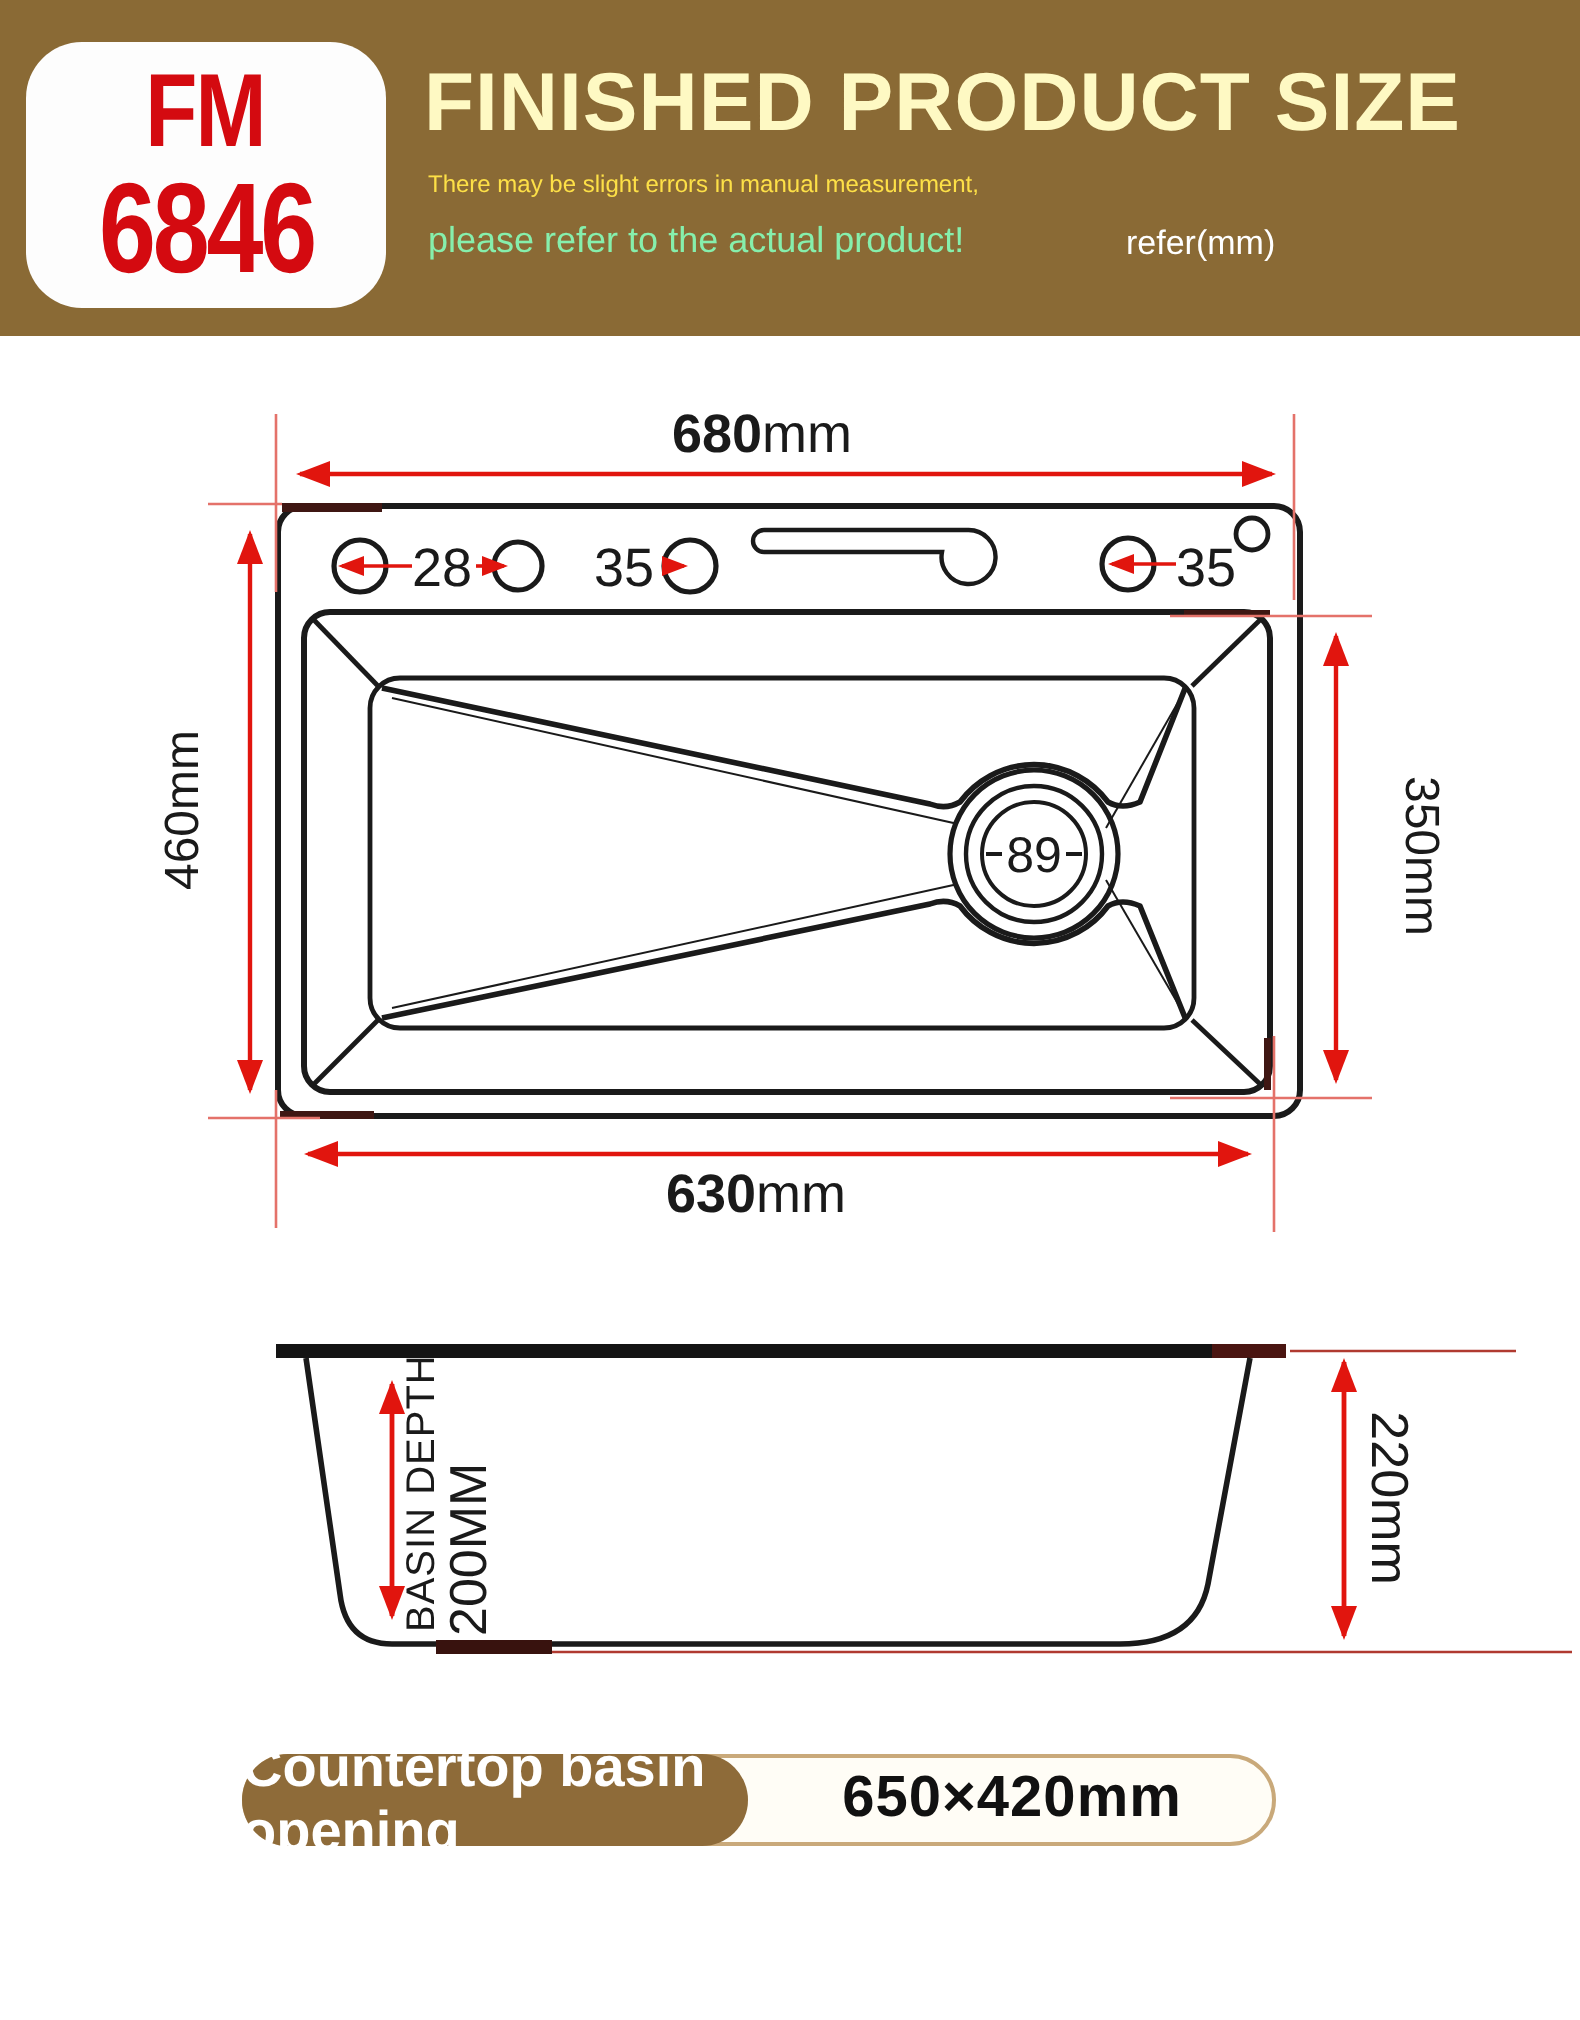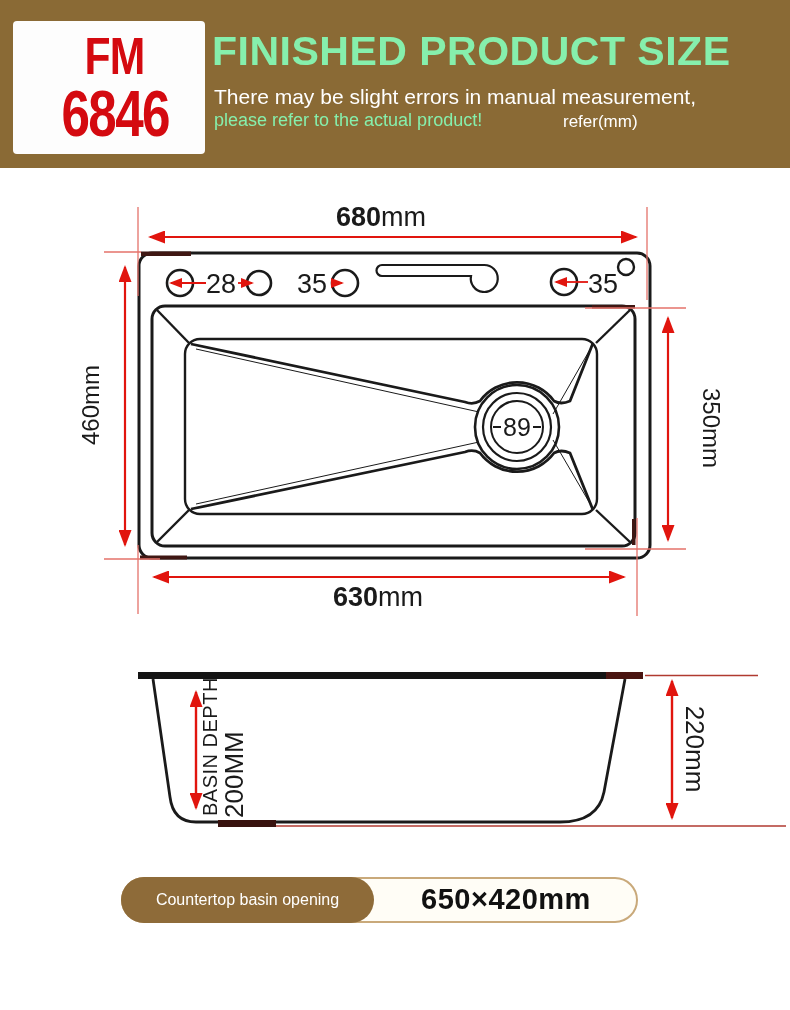--- a/index.html
+++ b/index.html
@@ -4,41 +4,41 @@
 <style>
   html,body{margin:0;padding:0;background:#e9e9e9;}
   .page{
     position:relative;width:790px;height:1010px;background:#ffffff;
     font-family:"Liberation Sans",sans-serif;overflow:hidden;margin:0 auto;
   }
   
   .header{position:absolute;left:0;top:0;width:790px;height:168px;background:#8a6a35;}
   .model-card{
     position:absolute;left:13px;top:21px;width:180px;height:133px;background:#fdfdfd;
-    border-radius:4px;display:flex;flex-direction:column;align-items:center;justify-content:center;padding-left:12px;
+    border-radius:28px;display:flex;flex-direction:column;align-items:center;justify-content:center;
   }
   .model-top{color:#d40a10;font-weight:bold;font-size:52px;line-height:1.0;transform:scaleX(0.82);letter-spacing:-1px;}
   .model-bottom{color:#d40a10;font-weight:bold;font-size:64px;line-height:1.0;transform:scaleX(0.80);letter-spacing:-2px;}
   .hdr-title{
-    position:absolute;left:212px;top:28px;width:575px;color:#86efac;font-weight:bold;
+    position:absolute;left:212px;top:28px;width:575px;color:#fef9c3;font-weight:bold;
     font-size:41px;letter-spacing:0.5px;white-space:nowrap;
   }
-  .hdr-note1{position:absolute;left:214px;top:85px;color:#ffffff;font-size:21px;}
+  .hdr-note1{position:absolute;left:214px;top:85px;color:#fde047;font-size:12px;}
   .hdr-note2{position:absolute;left:214px;top:110px;color:#86efac;font-size:18px;}
   .hdr-unit{position:absolute;left:563px;top:112px;color:#ffffff;font-size:17px;}
   
   .drawing{position:absolute;left:0;top:0;width:790px;height:1010px;}
   
   .pill{
     position:absolute;left:121px;top:877px;width:517px;height:46px;background:#fffdf6;
     border:2px solid #c9a97a;border-radius:24px;box-sizing:border-box;display:flex;align-items:stretch;
   }
   .pill-label{
     position:absolute;left:-2px;top:-2px;width:253px;height:46px;background:#8e6b39;border-radius:23px;
-    display:flex;align-items:center;justify-content:center;color:#ffffff;font-weight:normal;font-size:16px;
+    display:flex;align-items:center;justify-content:center;color:#ffffff;font-weight:bold;font-size:28px;
   }
   .pill-value{
     position:absolute;left:251px;top:0;width:264px;height:40px;display:flex;align-items:center;justify-content:center;
     color:#111111;font-weight:bold;font-size:29px;letter-spacing:0.5px;
   }
   svg text{font-family:"Liberation Sans",sans-serif;fill:#1a1a1a;}
 </style>
 </head>
 <body>
 

